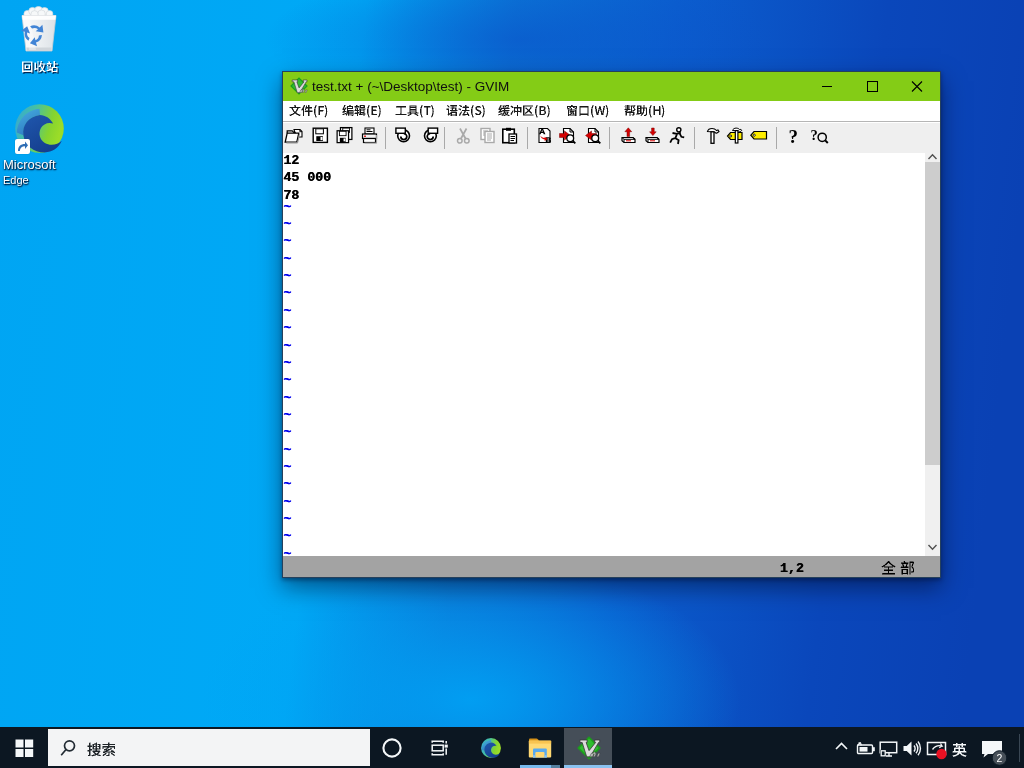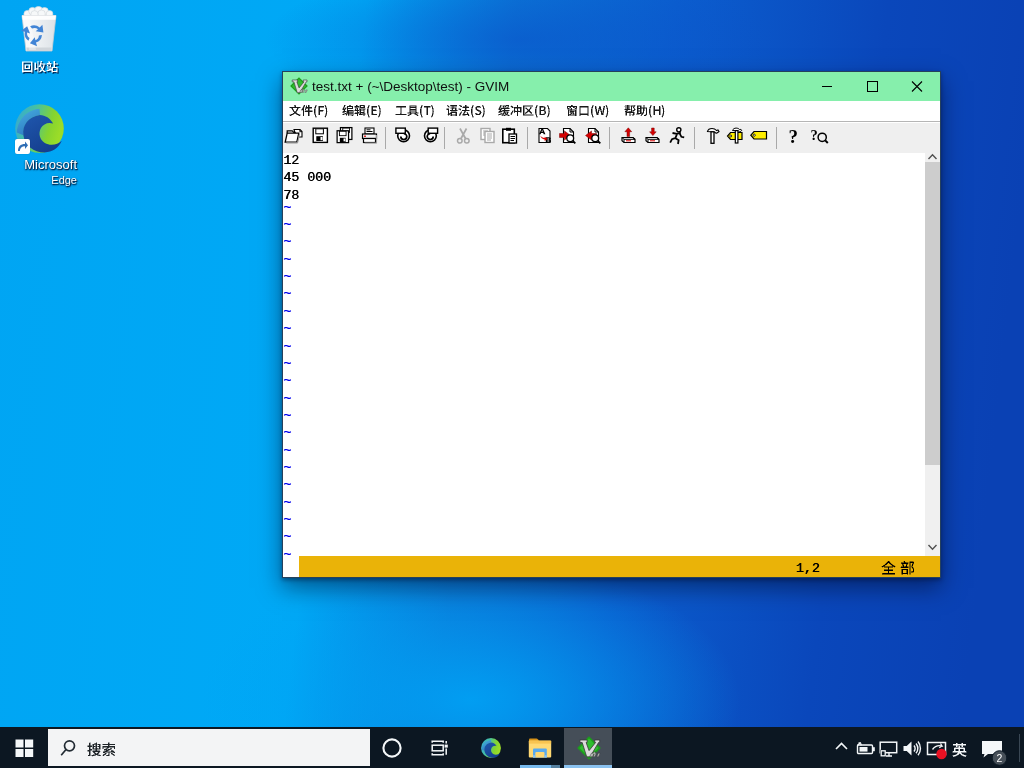--- a/index.html
+++ b/index.html
@@ -1,32 +1,32 @@
 <!DOCTYPE html>
 <html><head><meta charset="utf-8"><style>
 *{margin:0;padding:0;box-sizing:border-box}
 html,body{width:1024px;height:768px;overflow:hidden;font-family:"Liberation Sans",sans-serif}
 #desk{position:absolute;inset:0;background:
  radial-gradient(ellipse 360px 190px at 470px 700px, rgba(1,160,243,.95) 0%, rgba(1,160,243,0) 75%),
  radial-gradient(ellipse 340px 100px at 520px 40px, rgba(10,80,200,.6) 0%, rgba(10,80,200,0) 75%),
  linear-gradient(96.5deg,#00a5f3 0%,#00a9f6 33%,#0b78d8 46.5%,#0b5ecf 61%,#0a47bb 80%,#0a41b4 94%);}
 #win{position:absolute;left:282px;top:71px;width:659px;height:507px;background:#fff;
  border:1px solid #26415c;box-shadow:0 10px 22px rgba(0,10,40,.5),0 2px 4px rgba(0,10,40,.4);}
-.tb{position:absolute;left:0;top:0;right:0;height:29px;background:#86efac}
+.tb{position:absolute;left:0;top:0;right:0;height:29px;background:#84cc16}
 .menu{position:absolute;left:0;top:29px;right:0;height:21px;background:#fff;border-bottom:1px solid #b5b5b5}
 .tool{position:absolute;left:0;top:51px;right:0;height:30px;background:#efefef}
 .txt{position:absolute;left:0;top:81px;width:643px;height:404px;background:#fff}
-pre{font-family:"Liberation Mono",monospace;font-weight:normal;font-size:13.3px;line-height:17.35px;color:#000;text-shadow:0.45px 0 0 currentColor}
+pre{font-family:"Liberation Mono",monospace;font-weight:bold;font-size:13.3px;line-height:17.35px;color:#000;text-shadow:0.45px 0 0 currentColor}
 .sb{position:absolute;right:0;top:81px;width:15px;height:404px;background:#f0f0f0}
-.status{position:absolute;left:16px;bottom:0;right:0;height:21px;background:#eab308}
+.status{position:absolute;left:0;bottom:0;right:0;height:21px;background:#a3a3a3}
 .capbtn{position:absolute;top:0;width:46px;height:29px;color:#000}
 .tsep{position:absolute;top:4px;width:1px;height:22px;background:#a9a9a9}
 #taskbar{position:absolute;left:0;top:727px;width:1024px;height:41px;background:#0c1722}
 .ulined{position:absolute;height:3px;background:#76b9ed;bottom:0}
-#deskicons .lbl{position:absolute;color:#fff;font-size:12px;text-align:right;text-shadow:0 1px 2px rgba(0,10,40,.9),1px 1px 1px rgba(0,10,40,.8)}
+#deskicons .lbl{position:absolute;color:#fff;font-size:12px;text-align:left;text-shadow:0 1px 2px rgba(0,10,40,.9),1px 1px 1px rgba(0,10,40,.8)}
 </style></head><body>
 <div id="desk"></div>
 <svg width="0" height="0" style="position:absolute">
     <defs>
 <g id="vimlogo">
  <polygon points="12,-0.8 24.8,12 12,24.8 -0.8,12" fill="#1c9e1c"></polygon>
  <polygon points="12,1.8 22.2,12 12,22.2 1.8,12" fill="#2fbd2f"></polygon>
  <polygon points="2.2,3.3 10,3.3 10,6 8.9,6 12.1,14.8 19.2,6 18.2,6 18.2,3.3 23.6,3.3 23.6,6 22.4,6 13.2,21.6 9.5,21.6 4.6,6 3.4,6 2.2,6" fill="#dcdcdc" stroke="#3a3a3a" stroke-width="0.9"></polygon>
  <path d="M12.6 21.4 l2 -3.8 h2.1 l0.5 -1.3 h2 l-0.5 1.3 h1.3 l-1.6 3.8 h-1.9 l1.2 -2.9 h-0.6 l-1.2 2.9 z" fill="#b9b9b9" stroke="#3a3a3a" stroke-width="0.5"></path>
  <path d="M20.4 21.4 l1.7 -3.8 h1.9 l-1.7 3.8 z" fill="#b9b9b9" stroke="#3a3a3a" stroke-width="0.5"></path>

